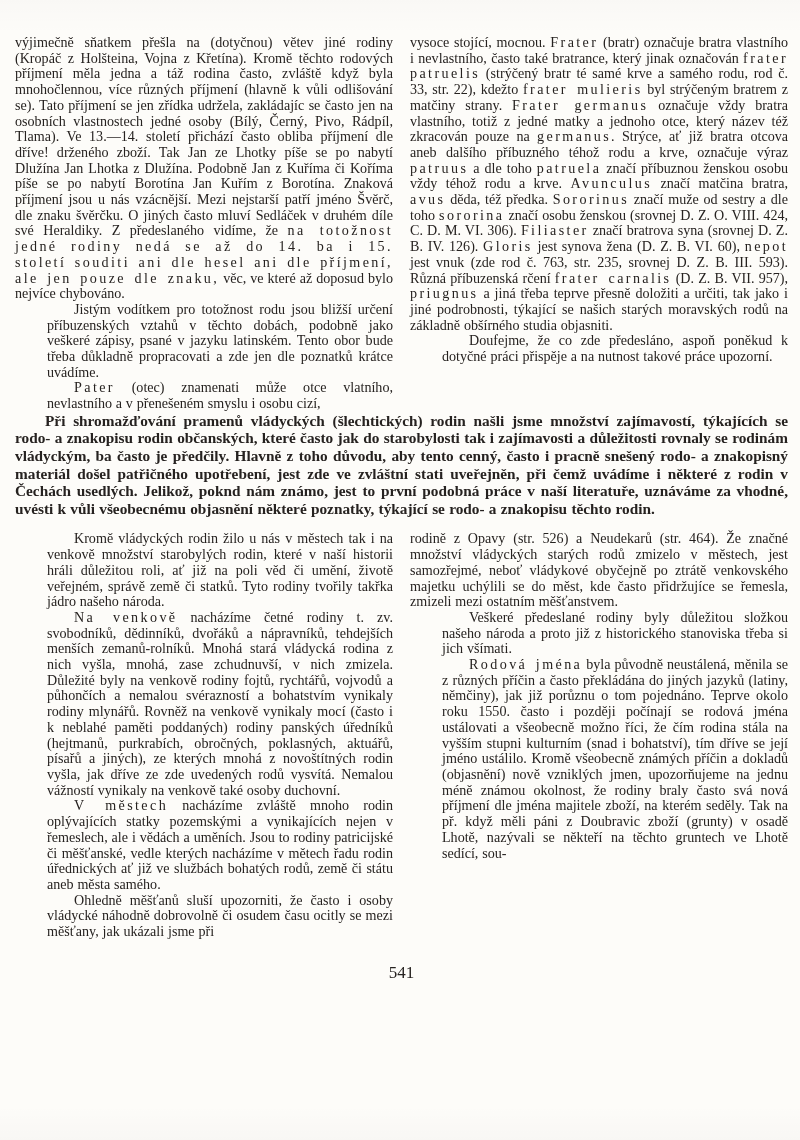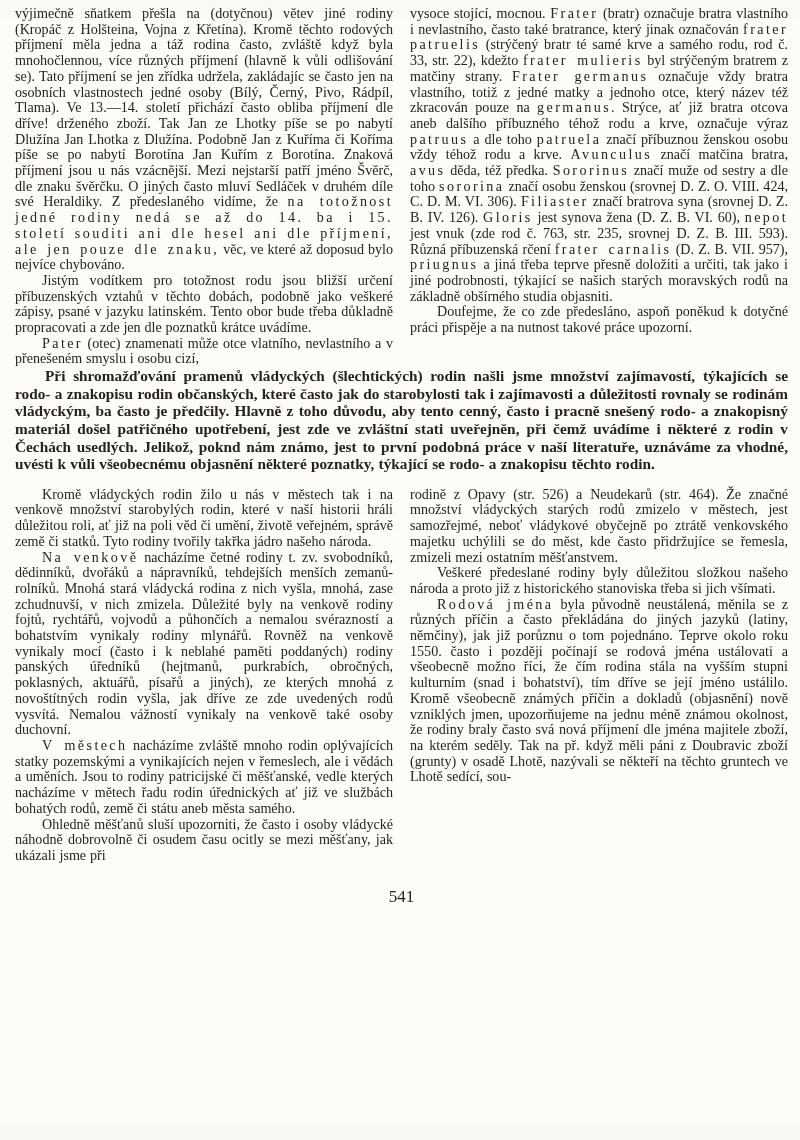--- a/index.html
+++ b/index.html
@@ -10,35 +10,35 @@
   html, body { margin: 0; padding: 0; }
   body {
     width: 800px; height: 1140px;
     background: var(--paper, #fdfcf9);
     color: var(--ink, #262220);
     font-family: "Liberation Serif", "DejaVu Serif", serif;
     overflow: hidden;
   }
   .page {
     width: 800px; height: 1140px;
-    padding: 6px 12px 0 15px;
+    padding: 35px 12px 0 15px;
     background:
       linear-gradient(180deg, rgba(0,0,0,0.015) 0%, rgba(0,0,0,0) 3%, rgba(0,0,0,0) 97%, rgba(0,0,0,0.02) 100%),
       var(--paper, #fdfcf9);
   }
   .cols { display: flex; gap: 17px; }
   .col {
     width: 50%;
     text-align: justify;
     font-size: 14.1px;
     line-height: 15.7px;
     word-spacing: 0.02em;
   }
   .col p { margin: 0; }
-  p.indent { text-indent: 27px; }
+  p.indent { text-indent: 27px; margin-left: 32px; }
   .sp { letter-spacing: 0.17em; word-spacing: 0.18em; }
   .heading {
     font-size: 45px;
     font-weight: 400;
     text-align: center;
     margin: 15px 0 15px;
     letter-spacing: 1px;
     line-height: 1.05;
   }
   .intro {

